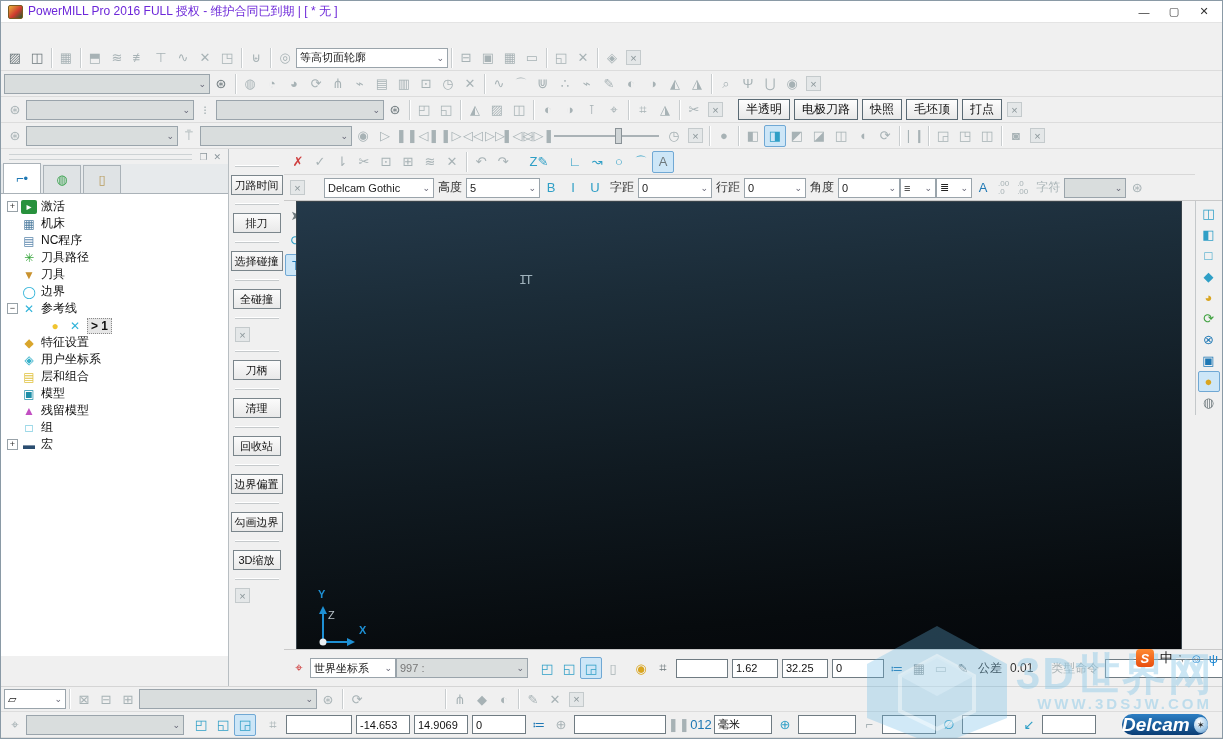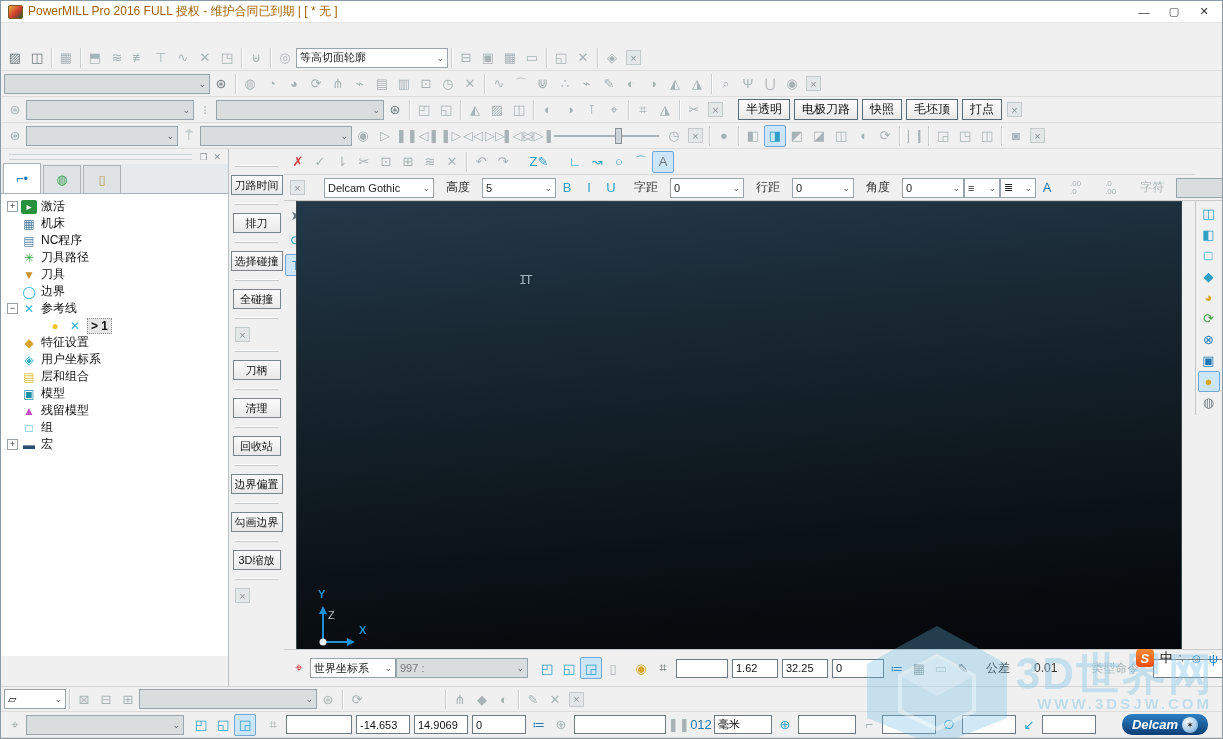--- a/index.html
+++ b/index.html
@@ -2,42 +2,42 @@
 <html><head>
 <meta charset="utf-8">
 <style>
   html,body{margin:0;padding:0;background:#444;}
   *{box-sizing:border-box;font-family:"Liberation Sans","DejaVu Sans",sans-serif;}
   #app{position:relative;width:1223px;height:739px;background:#f0f0f0;overflow:hidden;border:1px solid #8a9aa6;}
   .row{position:absolute;left:0;right:0;display:flex;align-items:center;padding:0 3px;background:#f0f0f0;border-bottom:1px solid #dcdcdc;}
   
   #titlebar{top:0;height:22px;background:#fff;border-bottom:1px solid #e4e4e4;}
   #appicon{width:15px;height:14px;margin:0 5px 0 4px;border-radius:2px;background:linear-gradient(135deg,#e8b33a 0%,#cf3b2f 55%,#245c2e 100%);border:1px solid #7a5a20;}
-  #title{font-size:12px;color:#a16207;white-space:nowrap;}
+  #title{font-size:12px;color:#6d28d9;white-space:nowrap;}
   .wctl{width:30px;height:20px;display:flex;align-items:center;justify-content:center;font-size:11px;color:#333;}
   
   #menubar{top:22px;height:22px;background:#f0f0f0;border-bottom:1px solid #d8d8d8;}
   .menu-item{font-size:12px;color:#222;padding:2px 8px;}
   
   #tb1{top:44px;height:26px}#tb2{top:70px;height:26px}#tb3{top:96px;height:26px}#tb4{top:122px;height:26px}
   #tb5{top:148px;height:26px;left:283px;right:27px;border-bottom:1px solid #d8d8d8;}
   #tb6{top:174px;height:26px;left:283px;right:0;border-bottom:1px solid #c9c9c9;}
   .icon{display:inline-flex;width:22px;height:22px;align-items:center;justify-content:center;font-size:13px;color:#9aa6aa;flex:none;}
   .c-dis{color:#a7b2b5}.c-drk{color:#6d787c}.c-teal{color:#2f9fc6}.c-blue{color:#1f78b4}
   .c-red{color:#cf4040}.c-green{color:#3da03d}.c-gold{color:#d9a520}
   .icon.hl{background:#cde6f7;border:1px solid #70a8d4;border-radius:2px;}
   .sep{width:1px;height:20px;background:#c9cdcf;margin:0 3px;flex:none;box-shadow:1px 0 0 #fff;}
   .gap{display:inline-block;flex:none;}
   .dd{display:inline-flex;align-items:center;height:20px;background:#fff;border:1px solid #9aa4ab;font-size:11px;color:#222;padding:0 3px;flex:none;}
   .dd.gray{background:#d9dddd;color:#777;}
   .ddv{overflow:hidden;white-space:nowrap;flex:1;}
   .arr{margin-left:auto;color:#667;font-size:9px;line-height:8px;padding-left:3px;}
   .tbtn{height:21px;margin:0 2px;padding:1px 7px;font-size:12px;color:#111;background:linear-gradient(#fdfdfd,#e8e8e8);border:1px solid #5a6a74;flex:none;}
   .field{display:inline-flex;align-items:center;height:19px;background:#fff;border:1px solid #6f7b82;font-size:11px;color:#111;padding:0 3px;margin:0 2px;flex:none;}
-  .lbl{font-size:12px;color:#333;padding:0 12px;flex:none;white-space:nowrap;}
+  .lbl{font-size:12px;color:#333;padding:0 4px;flex:none;white-space:nowrap;}
   .lbl.c-dis{color:#a7b2b5}.lbl.sm{font-size:8px;line-height:8px;white-space:pre;}
   .xclose{width:15px;height:15px;display:inline-flex;align-items:center;justify-content:center;font-size:11px;color:#8a9599;background:#e4e7e8;border:1px solid #c4cacc;margin:0 3px;flex:none;}
   .slider{position:relative;width:105px;height:20px;flex:none;margin:0 4px;}
   .slider:before{content:"";position:absolute;left:0;right:0;top:9px;height:2px;background:#aab2b6;}
   .thumb{position:absolute;left:58%;top:2px;width:7px;height:16px;background:#cfd4d6;border:1px solid #8a9297;}
   
   #panel{position:absolute;left:0;top:148px;width:228px;height:537px;background:#f0f0f0;border-right:1px solid #b8bec2;}
   #panelhead{height:15px;display:flex;align-items:center;padding:0 4px;}
   .griplines{flex:1;height:6px;border-top:1px solid #cdd2d4;border-bottom:1px solid #cdd2d4;margin:0 4px;}
   .phicon{font-size:9px;color:#8a959b;padding:0 3px;}
@@ -82,21 +82,21 @@
   #trayzh{font-size:13px;color:#111;}
   .trayico{font-size:13px;color:#1e88d2;}
   .trayico.sm2{font-size:9px;color:#555;}
   
   #watermark{position:absolute;right:0;top:630px;width:300px;height:109px;pointer-events:none;z-index:25;color:#8ecae8;}
   #wmtitle{position:absolute;right:8px;top:14px;font-size:44px;font-weight:bold;letter-spacing:2px;opacity:.45;white-space:nowrap;}
   #wmurl{position:absolute;right:10px;top:64px;font-size:15px;letter-spacing:3px;opacity:.5;font-weight:bold;margin-left:43px;}
   #wmcube{opacity:.55;position:absolute;left:-70px;top:-10px;}
   
   #delcam{position:absolute;right:14px;top:713px;width:86px;height:21px;border-radius:10px;background:linear-gradient(#2c7fc4,#0b3e75);display:flex;align-items:center;justify-content:center;gap:4px;z-index:26;border:1px solid #0a3push;}
-  #delcamtext{color:#fff;font-size:13px;font-weight:bold;font-style:italic;}
+  #delcamtext{color:#fff;font-size:19px;font-weight:bold;font-style:italic;}
   #delcamball{width:16px;height:16px;border-radius:50%;background:radial-gradient(circle at 35% 30%,#fff,#9fc8e8 60%,#5588bb);color:#222;font-size:9px;display:flex;align-items:center;justify-content:center;}
 </style>
 </head>
 <body>
 
 <div id="app">
 
   <div class="row" id="titlebar">
     <div id="appicon"></div>
     <span id="title">PowerMILL Pro 2016 FULL 授权 - 维护合同已到期    | [ * 无 ]</span>

